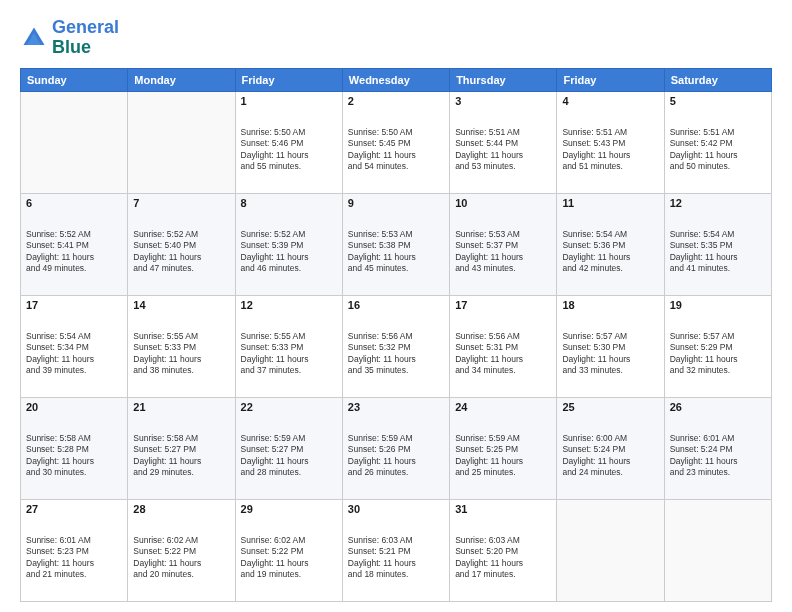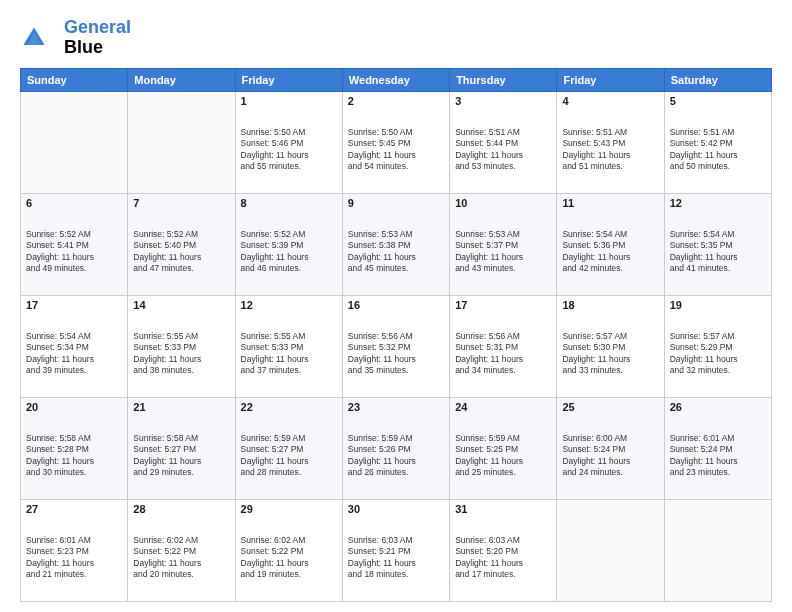--- a/index.html
+++ b/index.html
@@ -19,21 +19,21 @@
     }
     .header {
       display: flex;
       justify-content: space-between;
       align-items: flex-start;
       margin-bottom: 10px;
     }
     .logo {
       display: flex;
       align-items: center;
-      gap: 16px;
+      gap: 4px;
     }
     .logo-text {
       font-size: 18px;
       font-weight: bold;
       color: #1a1a1a;
       line-height: 1.1;
     }
     .logo-text span {
       color: #3a7bd5;
     }
@@ -101,21 +101,21 @@
 <body>
 
 <div class="page">
   <div class="header">
     <div class="logo">
       <svg class="logo-icon" viewBox="0 0 32 32">
         <polygon points="16,4 28,24 4,24" fill="#3a7bd5"></polygon>
         <polygon points="16,10 24,24 8,24" fill="#5a9de8" opacity="0.5"></polygon>
       </svg>
       <div>
-        <div class="logo-text"><span style="color:#3a7bd5">General</span><br><span style="color:#000000">Blue</span></div>
+        <div class="logo-text"><span style="color:#3a7bd5">General</span><br><span style="color:#0f766e">Blue</span></div>
       </div>
     </div>
     <div class="title-block">
       <div class="month-title"></div>
       <div class="subtitle"></div>
     </div>
   </div>
 
   <table class="calendar">
     <thead>

